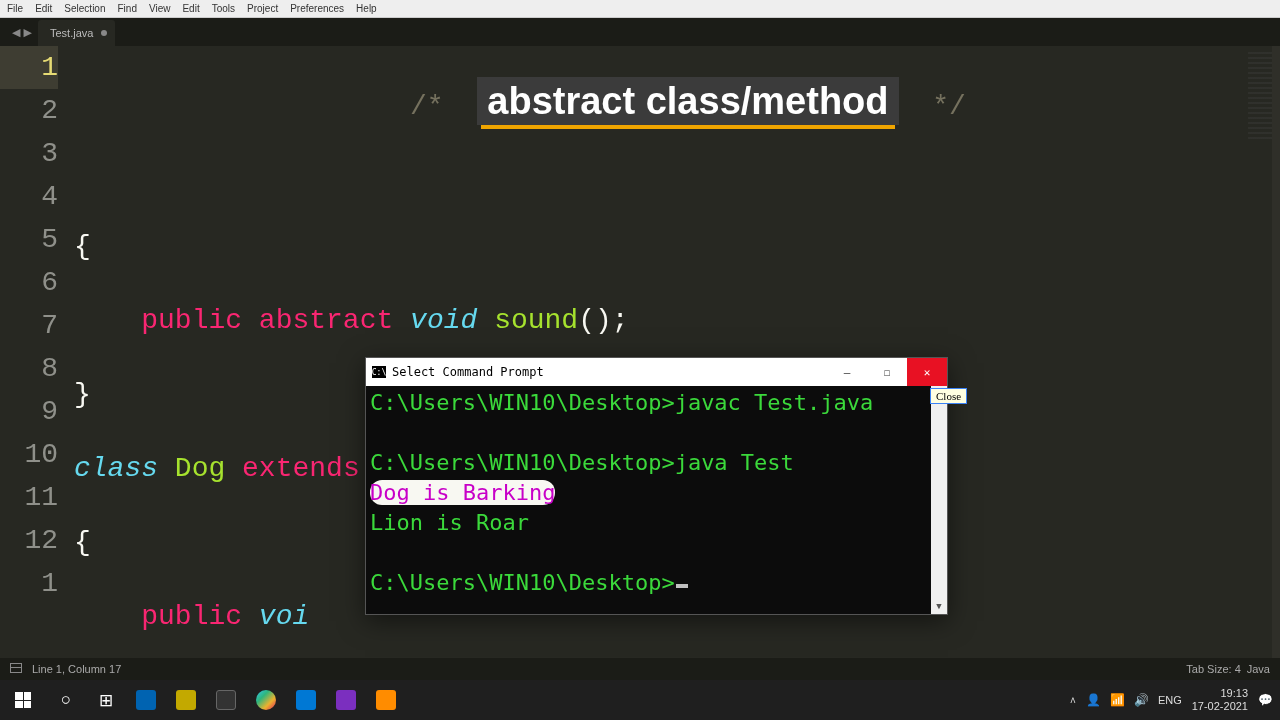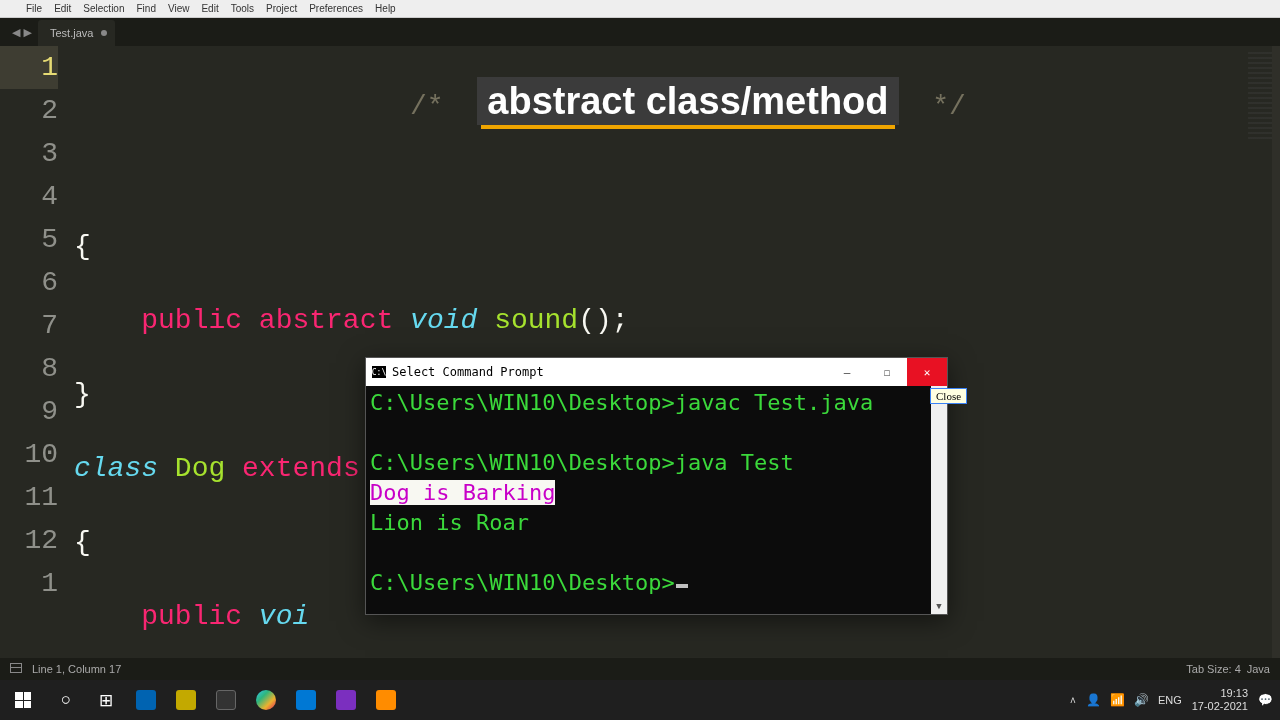--- a/index.html
+++ b/index.html
@@ -11,21 +11,21 @@
   position: relative;
 }
 
 
 .menu-bar {
   height: 18px;
   background: #eeeeee;
   border-bottom: 1px solid #ccc;
   display: flex; align-items: center;
   font-size: 10px; color: #333;
-  padding-left: 20px;
+  padding-left: 1px;
 }
 .menu-bar .item { padding: 0 6px; cursor: default; }
 
 
 .tab-row {
   height: 28px;
   background: #1b1c17;
   display: flex; align-items: stretch;
   padding-left: 6px;
 }
@@ -158,20 +158,21 @@
   font-size: 22px;
   line-height: 30px;
   padding: 2px 4px;
   position: relative;
   white-space: pre;
   overflow: hidden;
 }
 .cmd-body .hl {
   background: #f8f8f2;
   color: #c800c8;
+  border-radius: 12px;
 }
 .cmd-cursor {
   display:inline-block; width:12px; height:4px;
   background:#c0c0c0; vertical-align: baseline;
   margin-left:1px; transform: translateY(-2px);
 }
 .cmd-scroll {
   position: absolute; right: 0; top: 0; bottom: 0;
   width: 16px; background: #f0f0f0;
 }

